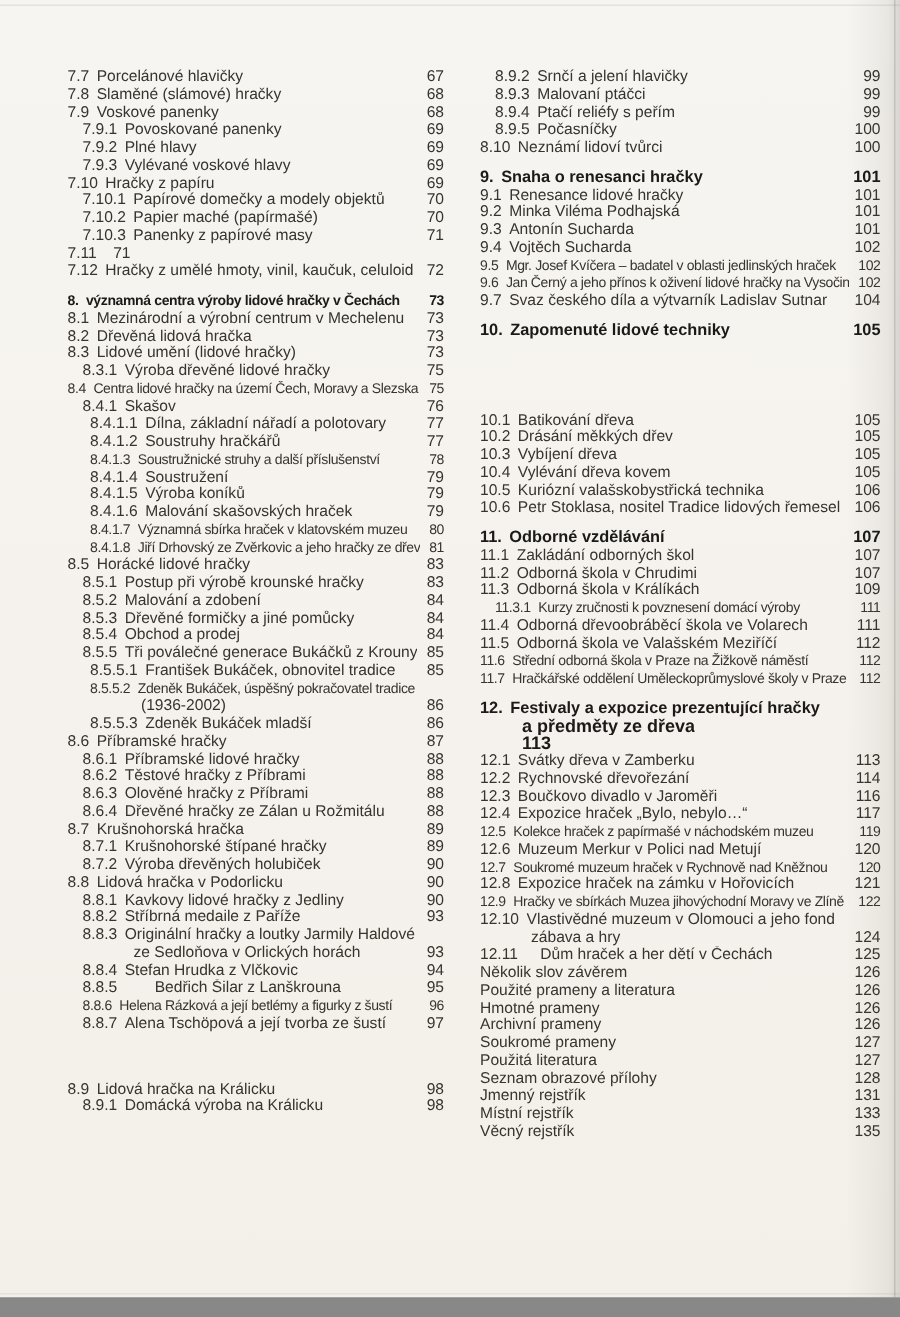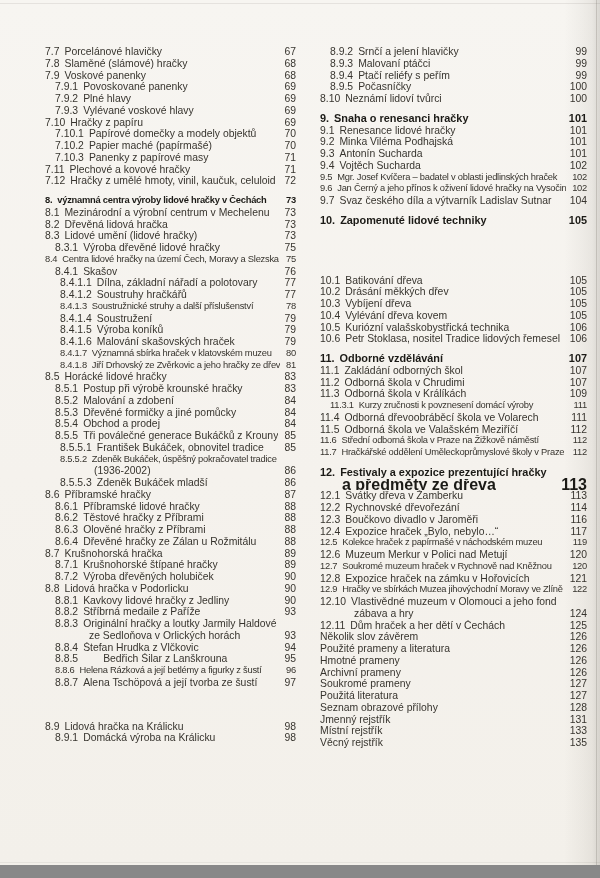--- a/index.html
+++ b/index.html
@@ -21,21 +21,21 @@
   .col{position:absolute;top:46px;font-size:10.4px;line-height:11.75px;}
   .col-left{left:45px;width:251px;}
   .col-right{left:320px;width:267px;}
 
   .toc-line{display:flex;align-items:baseline;white-space:nowrap;}
   .toc-num{flex:0 0 auto;margin-right:5px;}
   .toc-title{flex:1 1 auto;min-width:0;overflow:hidden;}
   .toc-page{flex:0 0 auto;margin-left:6px;text-align:right;}
 
   .toc-line.heading{font-weight:bold;color:#1b1a16;font-size:10.9px;margin-top:8px;}
-  .toc-line.heading-cont{font-weight:bold;color:#1b1a16;font-size:16px;}
+  .toc-line.heading-cont{font-weight:bold;color:#1b1a16;font-size:12px;flex-direction:column;}
   .toc-line.condensed{font-size:9.35px;letter-spacing:-0.25px;}
 </style>
 </head>
 <body>
 
 <div class="page">
   <div class="edge-top"></div>
   <div class="edge-right-shade"></div>
   <div class="edge-right-line"></div>
   <div class="edge-bottom"></div>
@@ -85,21 +85,20 @@
         <span class="toc-title">Papier maché (papírmašé)</span>
         <span class="toc-page">70</span>
       </div>
       <div class="toc-line" style="padding-left: 10px;">
         <span class="toc-num">7.10.3</span>
         <span class="toc-title">Panenky z papírové masy</span>
         <span class="toc-page">71</span>
       </div>
       <div class="toc-line" style="padding-left: 0px;">
         <span class="toc-num">7.11</span>
-        <span class="toc-title">Plechové a kovové hračky</span>
         <span class="toc-page">71</span>
       </div>
       <div class="toc-line" style="padding-left: 0px;">
         <span class="toc-num">7.12</span>
         <span class="toc-title">Hračky z umělé hmoty, vinil, kaučuk, celuloid</span>
         <span class="toc-page">72</span>
       </div>
       <div class="toc-line heading condensed" style="padding-left: 0px;">
         <span class="toc-num">8.</span>
         <span class="toc-title">významná centra výroby lidové hračky v Čechách</span>
@@ -517,21 +516,21 @@
         <span class="toc-page">122</span>
       </div>
       <div class="toc-line" style="padding-left: 0px;">
         <span class="toc-num">12.10</span>
         <span class="toc-title">Vlastivědné muzeum v Olomouci a jeho fond</span>
       </div>
       <div class="toc-line" style="padding-left: 34px;">
         <span class="toc-title">zábava a hry</span>
         <span class="toc-page">124</span>
       </div>
-      <div class="toc-line" style="padding-left: 0px;">
+      <div class="toc-line" style="padding-left: 0px; gap: 10px;">
         <span class="toc-num">12.11</span>
         <span class="toc-title">Dům hraček a her dětí v Čechách</span>
         <span class="toc-page">125</span>
       </div>
       <div class="toc-line" style="padding-left: 0px; align-items: center;">
         <span class="toc-title">Několik slov závěrem</span>
         <span class="toc-page">126</span>
       </div>
       <div class="toc-line" style="padding-left: 0px;">
         <span class="toc-title">Použité prameny a literatura</span>

